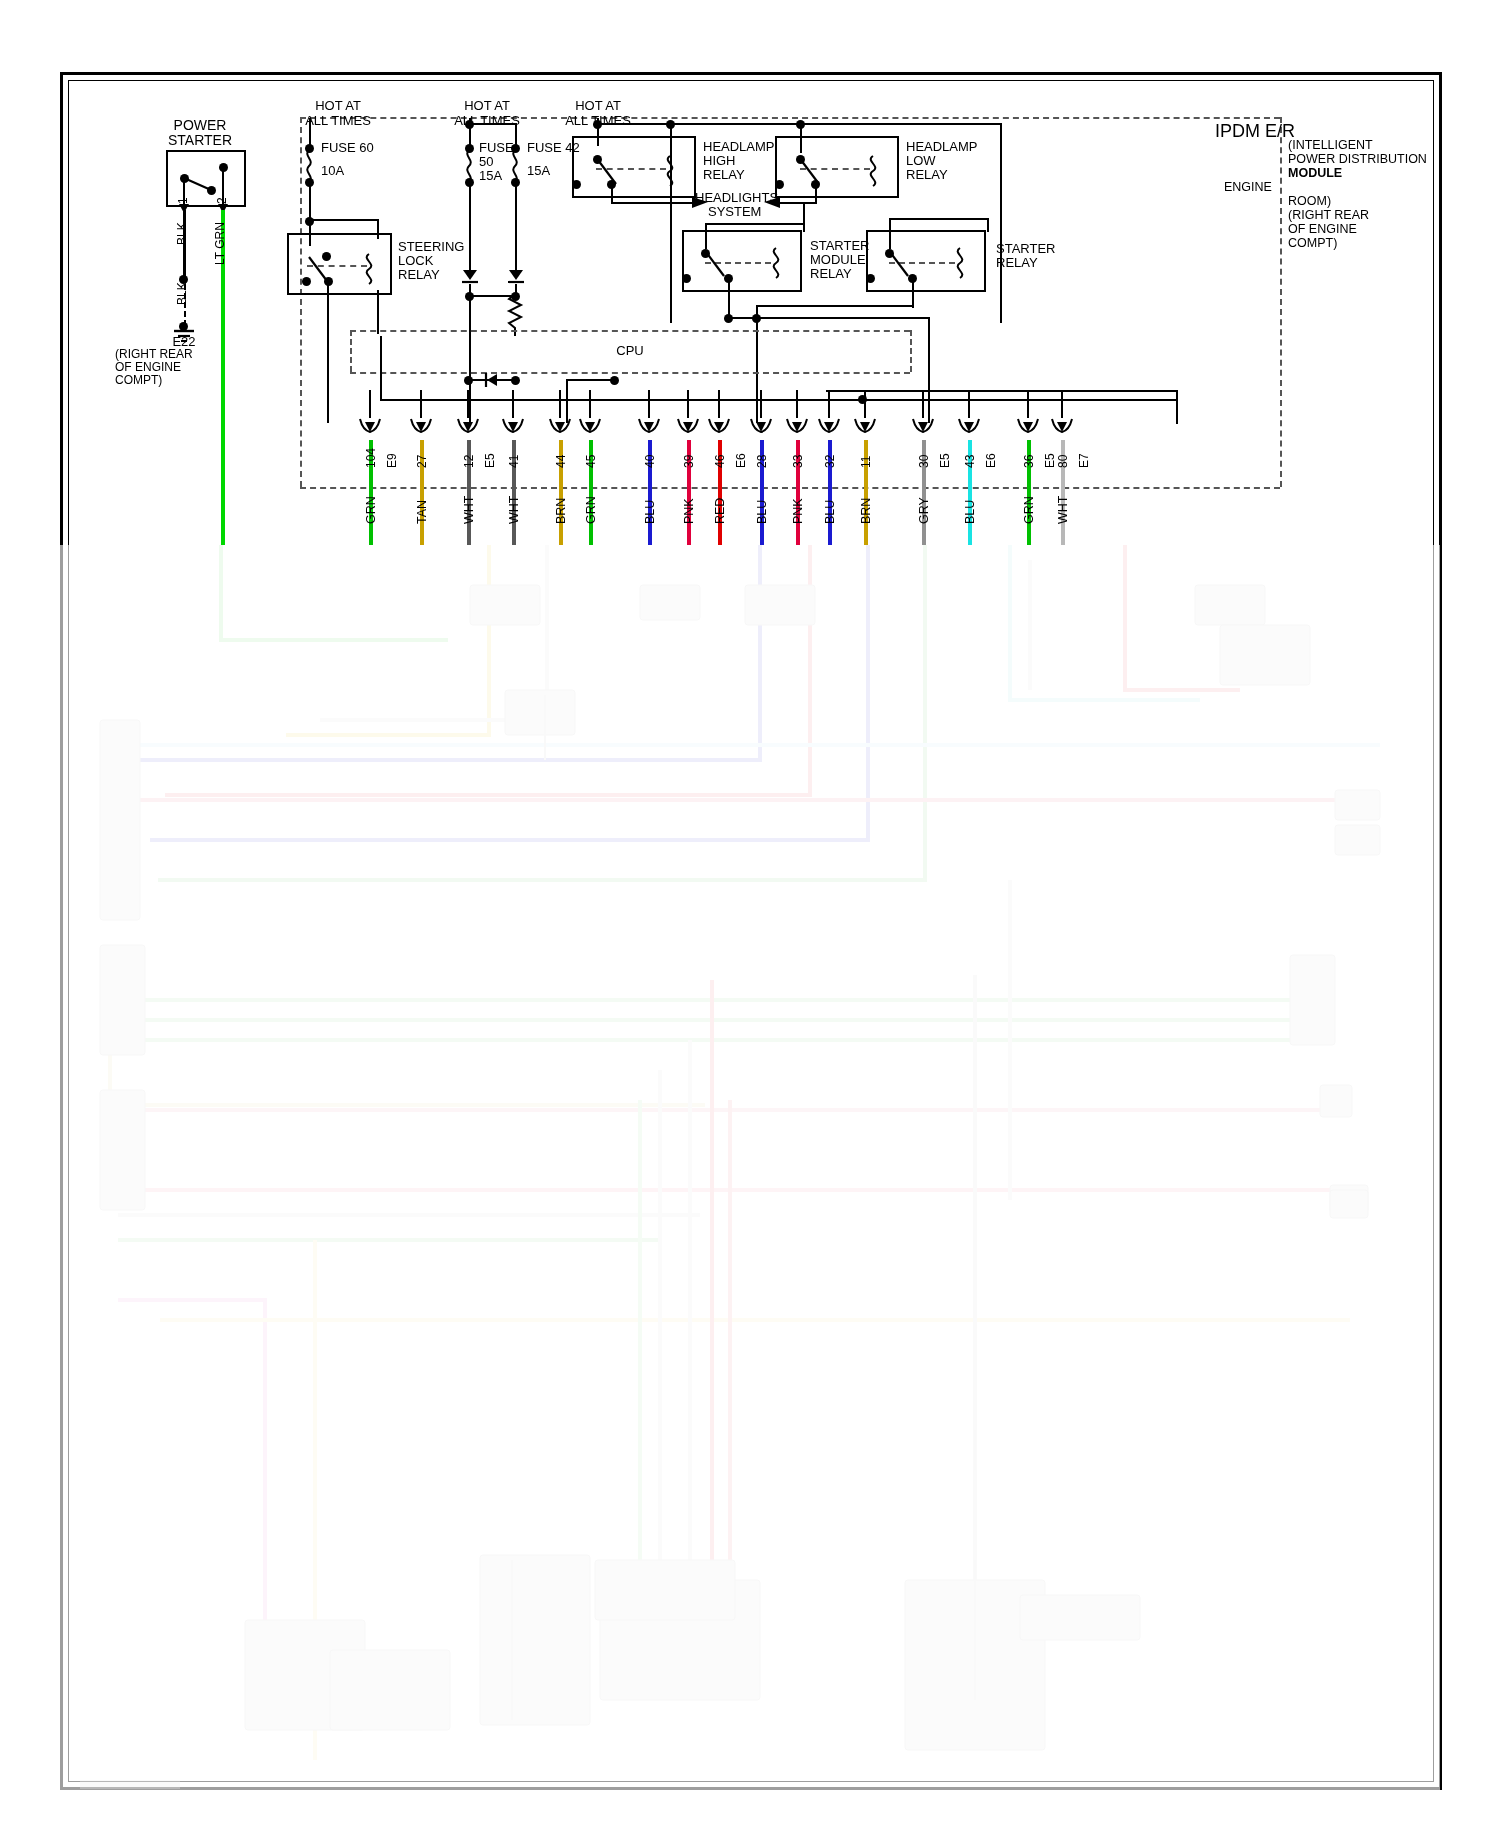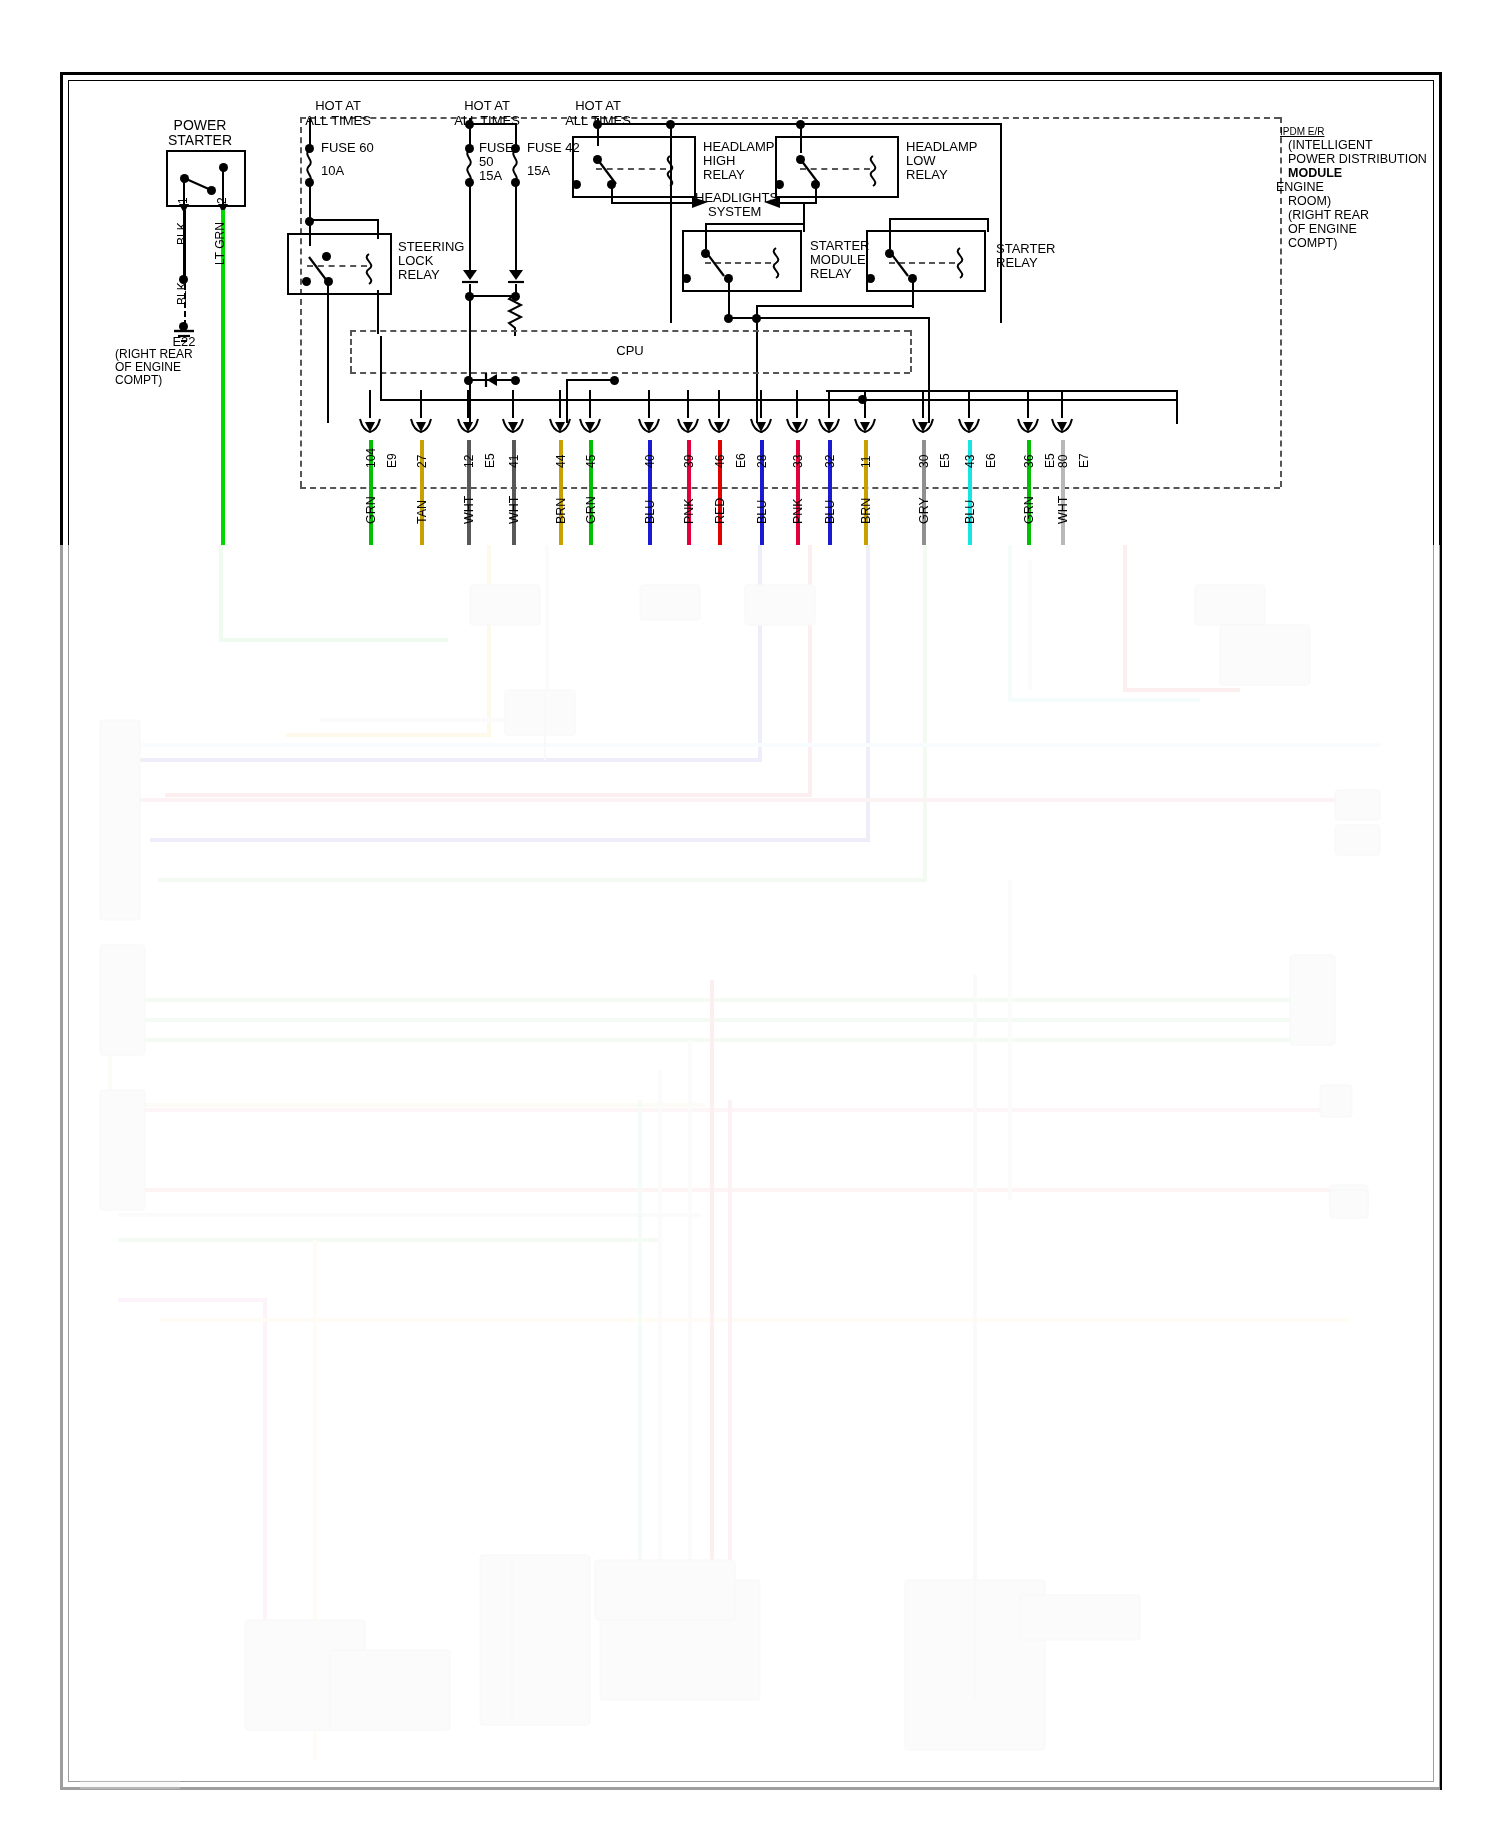--- a/index.html
+++ b/index.html
@@ -81,25 +81,25 @@
   <div class="txt" style="left:115px;top:373px;font-size:12px;">COMPT)</div>
 
   <div class="wire wv" style="left:221px;top:210px;height:335px;background:#00d800;"></div>
   <div class="vtxt" style="left:213px;top:265px;font-size:12px;">LT GRN</div>
 
   <div class="dash-h" style="left:300px;top:117px;width:980px;"></div>
   <div class="dash-v" style="left:300px;top:117px;height:370px;"></div>
   <div class="dash-v" style="left:1280px;top:117px;height:370px;"></div>
   <div class="dash-h" style="left:300px;top:487px;width:980px;"></div>
 
-  <div class="txt" style="left:1280px;top:124px;font-size:10px;text-decoration:underline;">IPDM E/R</div>
+  <div class="txt" style="left:1215px;top:124px;font-size:18px;">IPDM E/R</div>
   <div class="txt" style="left:1288px;top:138px;font-size:12.5px;">(INTELLIGENT</div>
   <div class="txt" style="left:1288px;top:152px;font-size:12.5px;">POWER DISTRIBUTION</div>
   <div class="txt" style="left:1288px;top:166px;font-size:12.5px;font-weight:bold;">MODULE</div>
-  <div class="txt" style="left:1276px;top:180px;font-size:12.5px;text-align:right;">ENGINE</div>
+  <div class="txt" style="left:1224px;top:180px;font-size:12.5px;text-align:right;">ENGINE</div>
   <div class="txt" style="left:1288px;top:194px;font-size:12.5px;">ROOM)</div>
   <div class="txt" style="left:1288px;top:208px;font-size:12.5px;">(RIGHT REAR</div>
   <div class="txt" style="left:1288px;top:222px;font-size:12.5px;">OF ENGINE</div>
   <div class="txt" style="left:1288px;top:236px;font-size:12.5px;">COMPT)</div>
 
   <div class="txt c" style="left:288px;top:98px;width:100px;font-size:13px;">HOT AT</div>
   <div class="txt c" style="left:278px;top:113px;width:120px;font-size:13px;">ALL TIMES</div>
   <div class="txt c" style="left:437px;top:98px;width:100px;font-size:13px;">HOT AT</div>
   <div class="txt c" style="left:427px;top:113px;width:120px;font-size:13px;">ALL TIMES</div>
   <div class="txt c" style="left:548px;top:98px;width:100px;font-size:13px;">HOT AT</div>

